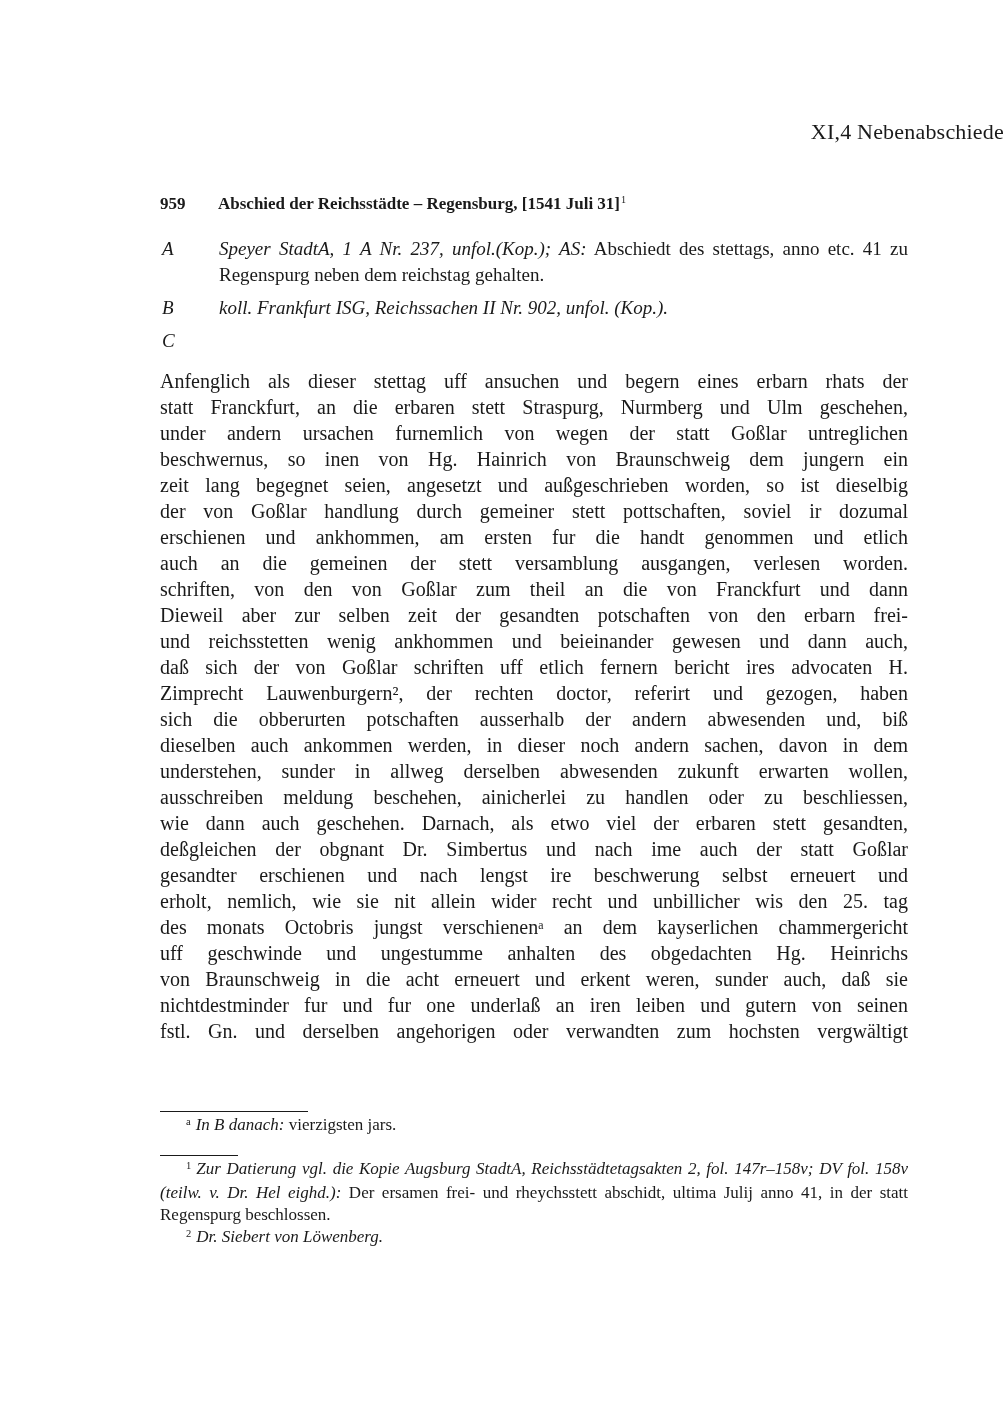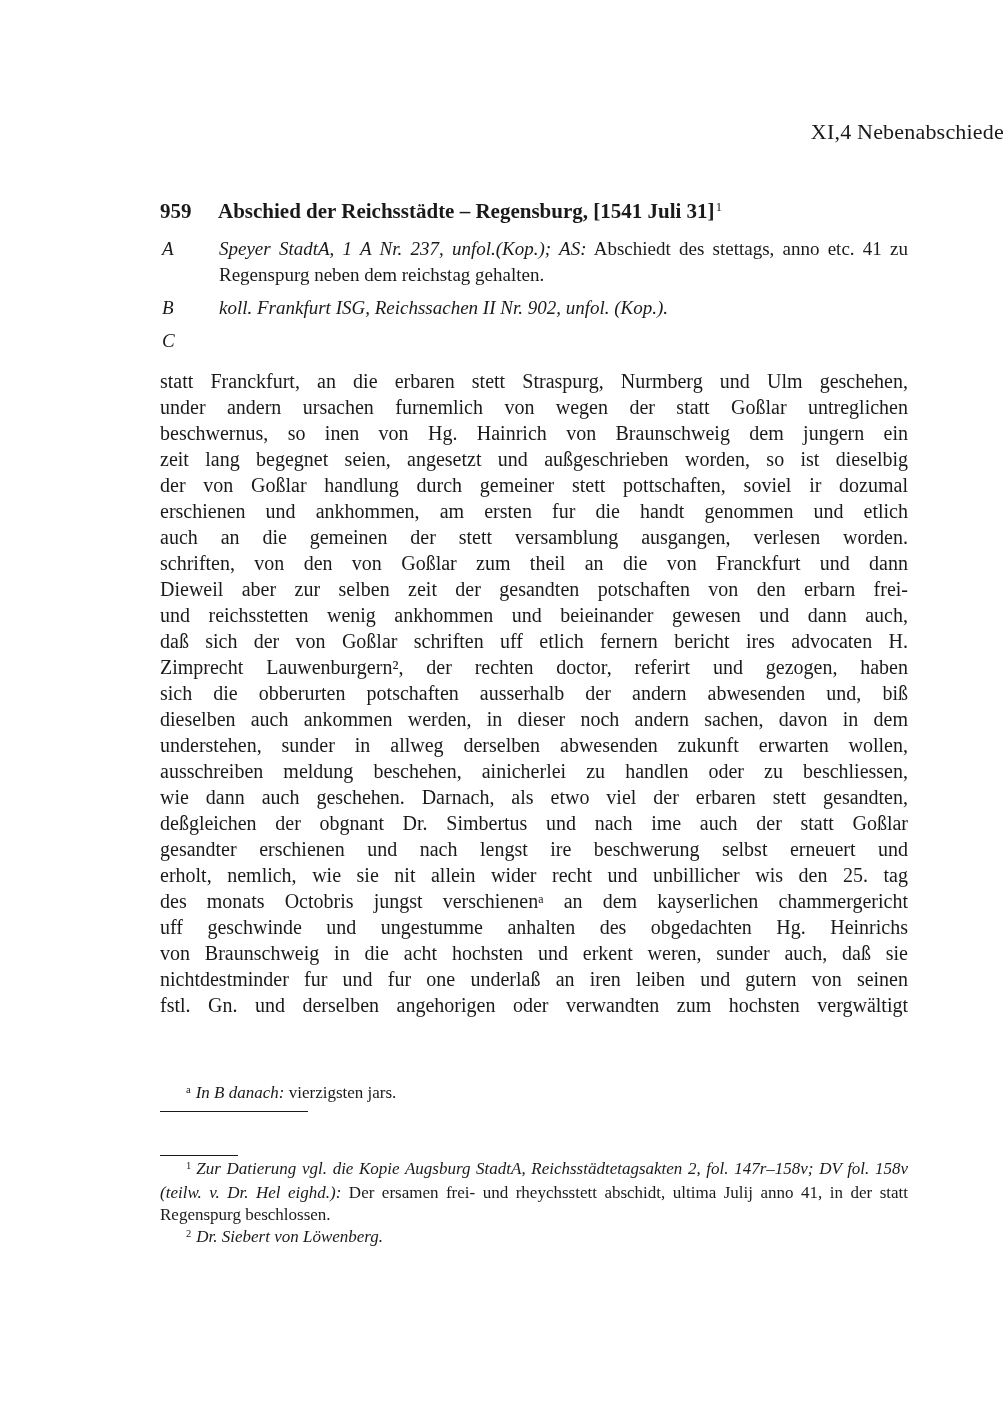--- a/index.html
+++ b/index.html
@@ -15,21 +15,21 @@
 
   .running-header {
     position: absolute; top: 117px; left: 0; width: 100%;
     text-align: right;
     font-size: 22px; line-height: 30px;
     letter-spacing: 0.2px;
   }
 
   .entry-heading {
     position: absolute; top: 191px; left: 160px; width: 748px;
-    font-size: 21px; line-height: 40px; font-weight: bold;
+    font-size: 17px; line-height: 25px; font-weight: bold;
   }
   .entry-number { display: inline-block; width: 58px; }
   .entry-heading sup {
     font-weight: normal; font-size: 60%;
     position: relative; top: -0.55em; vertical-align: baseline;
     margin-left: 1px;
   }
 
   .sources {
     position: absolute; top: 236px; left: 160px; width: 748px;
@@ -46,21 +46,21 @@
   .tline { text-align: justify; text-align-last: justify; white-space: normal; }
 
   .rule { position: absolute; left: 160px; height: 0; border-top: 1.6px solid #1a1a1a; }
   .rule-apparatus  { top: 1111px; width: 148px; }
   .rule-commentary { top: 1155px; width: 78px; }
 
   .fn {
     position: absolute; left: 160px; width: 748px;
     font-size: 17px; line-height: 22px;
   }
-  .fn-a { top: 1082px; }
+  .fn-a { top: 1114px; }
   .fn-commentary { top: 1158px; }
   .fn p { margin: 0; text-indent: 26px; text-align: justify; }
   .fn i { font-style: italic; }
   .fn sup {
     font-size: 62%; position: relative; top: -0.5em; vertical-align: baseline;
     margin-right: 5px; font-style: normal;
   }
 </style>
 </head>
 <body>
@@ -82,20 +82,21 @@
     <div class="source-row">
       <span class="source-label">B</span>
       <span class="source-text"><i>koll. Frankfurt ISG, Reichssachen II Nr. 902, unfol. (Kop.).</i></span>
     </div>
     <div class="source-row">
       <span class="source-label">C</span>
     </div>
   </div>
 
   <div class="body-text">
+      <div class="tline">Anfenglich als dieser stettag uff ansuchen und begern eines erbarn rhats der</div>
       <div class="tline">statt Franckfurt, an die erbaren stett Straspurg, Nurmberg und Ulm geschehen,</div>
       <div class="tline">under andern ursachen furnemlich von wegen der statt Goßlar untreglichen</div>
       <div class="tline">beschwernus, so inen von Hg. Hainrich von Braunschweig dem jungern ein</div>
       <div class="tline">zeit lang begegnet seien, angesetzt und außgeschrieben worden, so ist dieselbig</div>
       <div class="tline">der von Goßlar handlung durch gemeiner stett pottschaften, soviel ir dozumal</div>
       <div class="tline">erschienen und ankhommen, am ersten fur die handt genommen und etlich</div>
       <div class="tline">auch an die gemeinen der stett versamblung ausgangen, verlesen worden.</div>
       <div class="tline">schriften, von den von Goßlar zum theil an die von Franckfurt und dann</div>
       <div class="tline">Dieweil aber zur selben zeit der gesandten potschaften von den erbarn frei-</div>
       <div class="tline">und reichsstetten wenig ankhommen und beieinander gewesen und dann auch,</div>
@@ -104,21 +105,21 @@
       <div class="tline">sich die obberurten potschaften ausserhalb der andern abwesenden und, biß</div>
       <div class="tline">dieselben auch ankommen werden, in dieser noch andern sachen, davon in dem</div>
       <div class="tline">understehen, sunder in allweg derselben abwesenden zukunft erwarten wollen,</div>
       <div class="tline">ausschreiben meldung beschehen, ainicherlei zu handlen oder zu beschliessen,</div>
       <div class="tline">wie dann auch geschehen. Darnach, als etwo viel der erbaren stett gesandten,</div>
       <div class="tline">deßgleichen der obgnant Dr. Simbertus und nach ime auch der statt Goßlar</div>
       <div class="tline">gesandter erschienen und nach lengst ire beschwerung selbst erneuert und</div>
       <div class="tline">erholt, nemlich, wie sie nit allein wider recht und unbillicher wis den 25. tag</div>
       <div class="tline">des monats Octobris jungst verschienenᵃ an dem kayserlichen chammergericht</div>
       <div class="tline">uff geschwinde und ungestumme anhalten des obgedachten Hg. Heinrichs</div>
-      <div class="tline">von Braunschweig in die acht hochsten und erkent weren, sunder auch, daß sie</div>
+      <div class="tline">von Braunschweig in die acht erneuert und erkent weren, sunder auch, daß sie</div>
       <div class="tline">nichtdestminder fur und fur one underlaß an iren leiben und gutern von seinen</div>
       <div class="tline">fstl. Gn. und derselben angehorigen oder verwandten zum hochsten vergwältigt</div>
     </div>
 
   <div class="rule rule-apparatus"></div>
 
   <div class="fn fn-a">
     <p><sup>a</sup><i>In B danach:</i>
       <span>vierzigsten jars.</span></p>
   </div>

